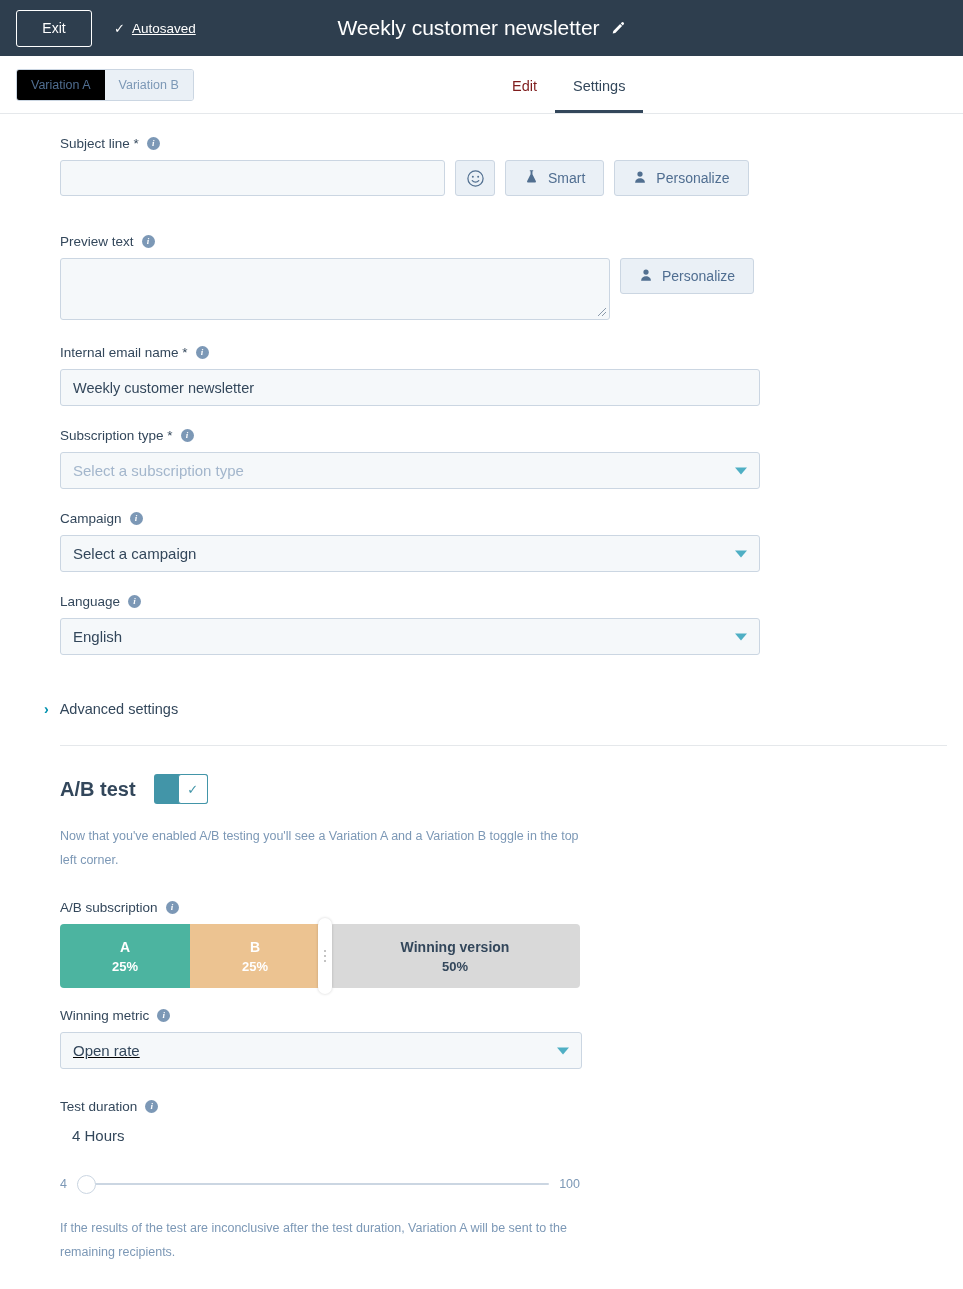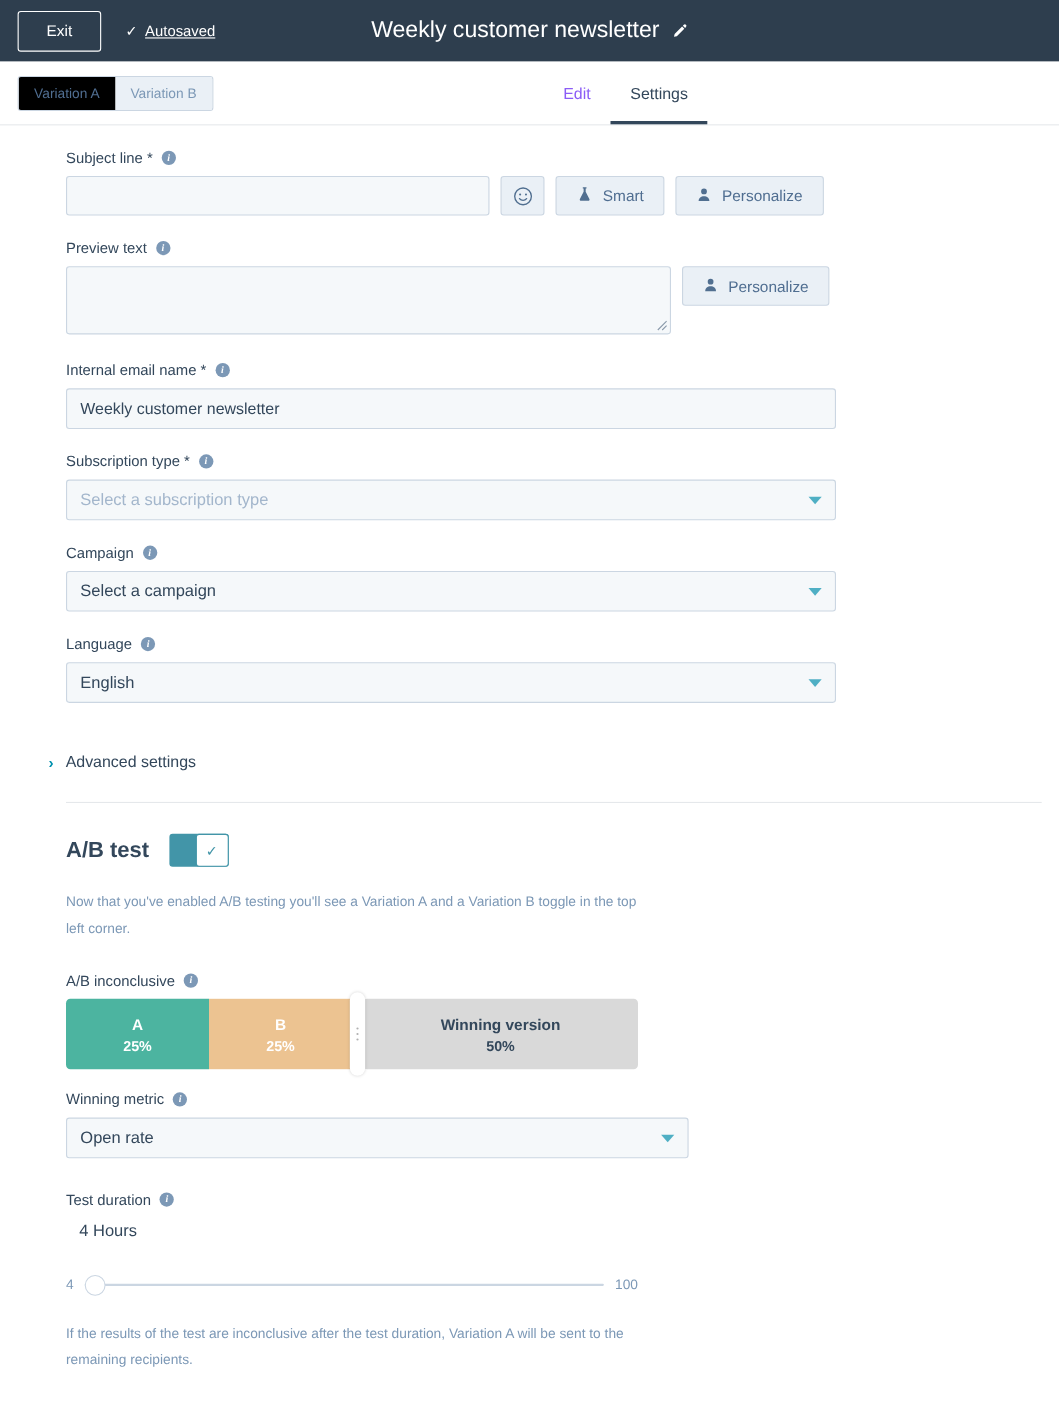--- a/index.html
+++ b/index.html
@@ -108,21 +108,21 @@
     position: absolute;
     left: 494px;
     bottom: 0;
     display: flex;
     align-items: flex-end;
     gap: 0;
   }
   .tab {
     padding: 0 18px 16px 18px;
     font-size: 14.5px;
-    color: #8b5cf6;
+    color: #7f1d1d;
     cursor: pointer;
     border-bottom: 3px solid transparent;
     background: none;
     border-left: none; border-right: none; border-top: none;
     font-family: "Liberation Sans", sans-serif;
   }
   .tab.active {
     border-bottom-color: #33475b;
     color: #33475b;
   }
@@ -490,21 +490,21 @@
           <svg width="14" height="14" viewBox="0 0 16 16" fill="#516f90">
             <circle cx="8" cy="4.6" r="3"></circle>
             <path d="M2.4 14.5c0-3.1 2.5-5 5.6-5s5.6 1.9 5.6 5H2.4z"></path>
           </svg>
         </span>
         <span>Personalize</span>
       </div>
     </div>
   </div>
 
-  <div class="field" style="margin-top:22px;">
+  <div class="field" style="margin-top:38px;">
     <div class="field-label">
       <span>Preview text</span>
       <span class="info-icon">i</span>
     </div>
     <div class="input-row">
       <div class="textarea-wrap">
         <textarea class="preview-textarea" placeholder="" style=""></textarea>
         <svg class="resize-grip" viewBox="0 0 10 10">
           <path d="M9 1L1 9M9 5L5 9" stroke="#8a9aab" stroke-width="1"></path>
         </svg>
@@ -583,21 +583,21 @@
       <div class="toggle">
         <div class="toggle-knob">
           <span>✓</span>
         </div>
       </div>
     </div>
 
     <div class="help-text">Now that you've enabled A/B testing you'll see a Variation A and a Variation B toggle in the top left corner.</div>
 
     <div class="ab-dist-label">
-      <span>A/B inconclusive</span>
+      <span>A/B subscription</span>
       <span class="info-icon">i</span>
     </div>
 
     <div class="dist-bar">
       <div class="dist-seg seg-a" style="width:130px;">
         <span>A</span>
         <span class="pct">25%</span>
       </div>
       <div class="dist-seg seg-b" style="width:130px;">
         <span>B</span>
@@ -611,21 +611,21 @@
         <span class="drag-dot"></span>
         <span class="drag-dot"></span>
         <span class="drag-dot"></span>
       </div>
     </div>
 
     <div class="winning-metric-label">
       <span>Winning metric</span>
       <span class="info-icon">i</span>
     </div>
-    <div class="select-box" style="width:566px;">
+    <div class="select-box" style="width:522px;text-decoration:underline;">
       <span class="select-value">Open rate</span>
       <span class="caret"></span>
     </div>
 
     <div class="test-duration-label">
       <span>Test duration</span>
       <span class="info-icon">i</span>
     </div>
     <div class="duration-value">4 Hours</div>
 

